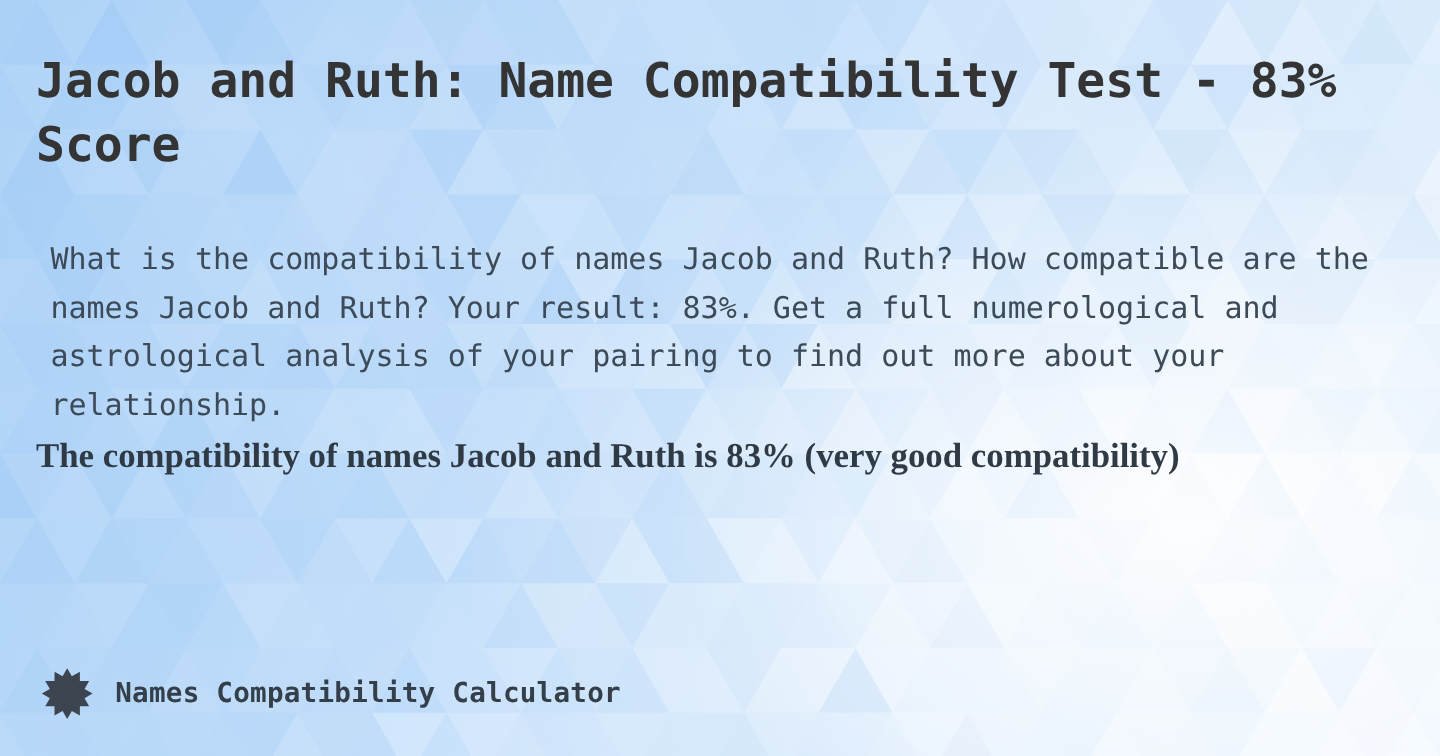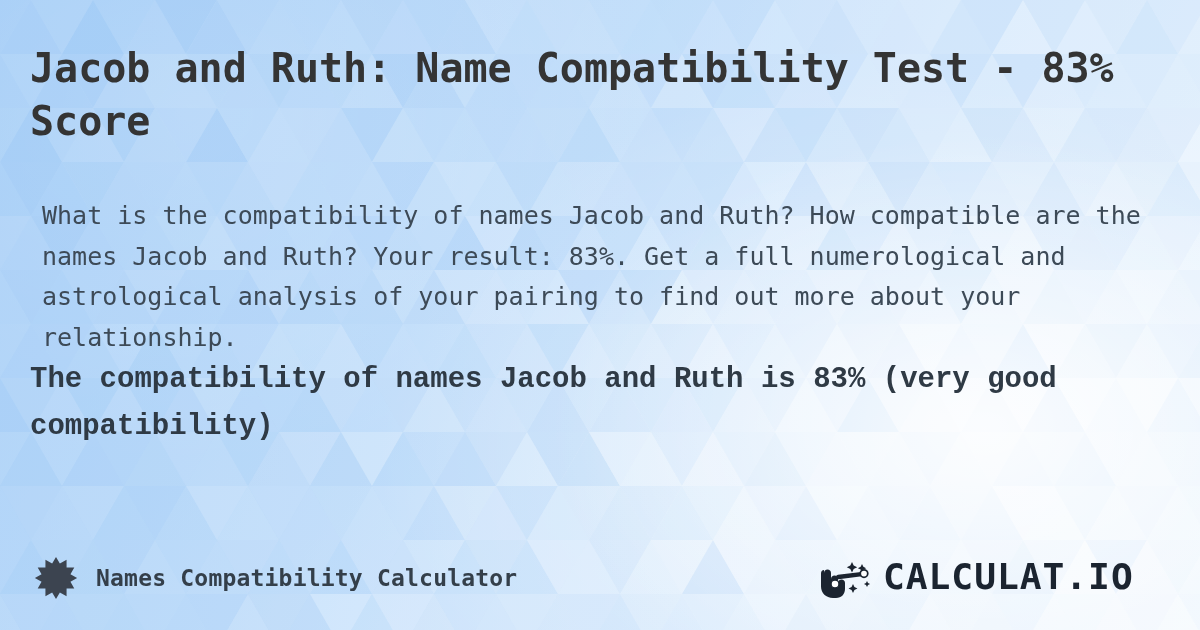--- a/index.html
+++ b/index.html
@@ -76,21 +76,21 @@
     line-height: 1.62;
     color: #3d4a57;
   }
 
   p#result {
     position: absolute;
     left: 30px;
     top: 357px;
     width: 1145px;
     margin: 0;
-    font-family: Liberation Mono, monospace;
+    font-family: Liberation Serif, serif;
     font-size: 29px;
     font-weight: bold;
     line-height: 1.62;
     color: #2f3a45;
   }
 
   #footer {
     position: absolute;
     left: 0;
     right: 16px;
@@ -846,37 +846,16 @@
 
     <div id="footer">
 
       <div id="brand-left">
         <svg id="burst-icon" viewBox="0 0 100 100" aria-hidden="true">
           <path id="burst-path" fill="#3c4450" d="M50.00 2.00 L58.80 17.16 L74.00 8.43 L74.04 25.96 L91.57 26.00 L82.84 41.20 L98.00 50.00 L82.84 58.80 L91.57 74.00 L74.04 74.04 L74.00 91.57 L58.80 82.84 L50.00 98.00 L41.20 82.84 L26.00 91.57 L25.96 74.04 L8.43 74.00 L17.16 58.80 L2.00 50.00 L17.16 41.20 L8.43 26.00 L25.96 25.96 L26.00 8.43 L41.20 17.16 Z"></path>
         </svg>
         <span id="brand-left-label">Names Compatibility Calculator</span>
       </div>
 
-      <div id="brand-right">
-        <svg id="wand-icon" viewBox="0 0 116 92" aria-hidden="true">
-
-          <path d="M62 14 l3.4 7.0 7.0 3.4 -7.0 3.4 -3.4 7.0 -3.4 -7.0 -7.0 -3.4 7.0 -3.4 z" fill="#1b2430"></path>
-          <path d="M82 18 l2.7 5.6 5.6 2.7 -5.6 2.7 -2.7 5.6 -2.7 -5.6 -5.6 -2.7 5.6 -2.7 z" fill="#1b2430"></path>
-          <path d="M64 58 l2.9 6.0 6.0 2.9 -6.0 2.9 -2.9 6.0 -2.9 -6.0 -6.0 -2.9 6.0 -2.9 z" fill="#1b2430"></path>
-          <path d="M92 52 l2.0 4.1 4.1 2.0 -4.1 2.0 -2.0 4.1 -2.0 -4.1 -4.1 -2.0 4.1 -2.0 z" fill="#1b2430"></path>
-
-          <rect x="30" y="40" width="64" height="9" rx="4.5" transform="rotate(-7 30 44)" fill="#1b2430"></rect>
-          <circle cx="86" cy="37" r="7.5" fill="#ffffff" stroke="#1b2430" stroke-width="3.5"></circle>
-
-          <path d="M6 30 C2 30 0 33 0 37 L0 63 C0 76 10 86 24 86 L30 86 C41 86 48 78 48 68
-                   L48 56 C48 52 45 49 41 49 C37 49 34 52 34 56 L34 48
-                   C34 44 31 41 27 41 C23 41 20 44 20 48 L20 36
-                   C20 32 17 29 13 29 C9 29 6 32 6 36 Z" fill="#1b2430"></path>
-          <circle cx="28" cy="58" r="8" fill="#ffffff" stroke="#1b2430" stroke-width="3"></circle>
-        </svg>
-        <svg id="logo-wordmark" viewBox="0 0 560 88" aria-hidden="true">
-          <text id="wordmark-text" x="0" y="68" font-family="'DejaVu Sans Mono', monospace" font-size="76" font-weight="bold" letter-spacing="2" fill="#1b2430">CALCULAT.IO</text>
-        </svg>
-      </div>
 
     </div>
   </div>
 </div>
 
 </body></html>

